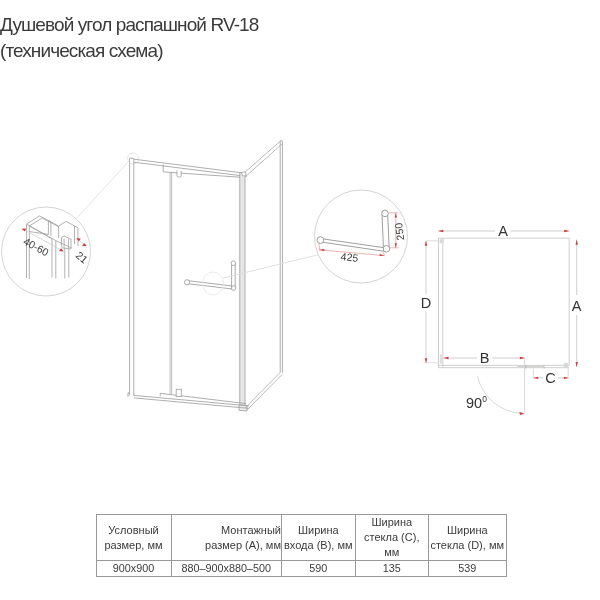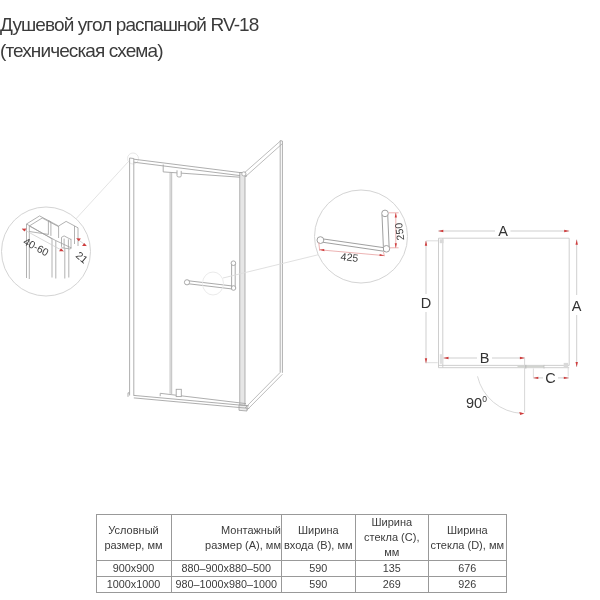--- a/index.html
+++ b/index.html
@@ -253,24 +253,17 @@
     <td style="width:109.5px;text-align:right;">Монтажный<br>размер (А), мм</td>
     <td style="width:72.5px;">Ширина<br>входа (В), мм</td>
     <td style="width:72.5px;">Ширина<br>стекла (С), мм</td>
     <td style="width:76.5px;">Ширина<br>стекла (D), мм</td>
   </tr>
   <tr style="height:16px;">
           <td>900х900</td>
           <td>880–900х880–500</td>
           <td>590</td>
           <td>135</td>
-          <td>676</td>
-        </tr>
-  <tr style="height:16px;">
-          <td>1000х1000</td>
-          <td>980–1000х980–1000</td>
-          <td>590</td>
-          <td>269</td>
-          <td>926</td>
+          <td>539</td>
         </tr>
 </tbody>
     </table>
 </div>
 
 </body></html>

